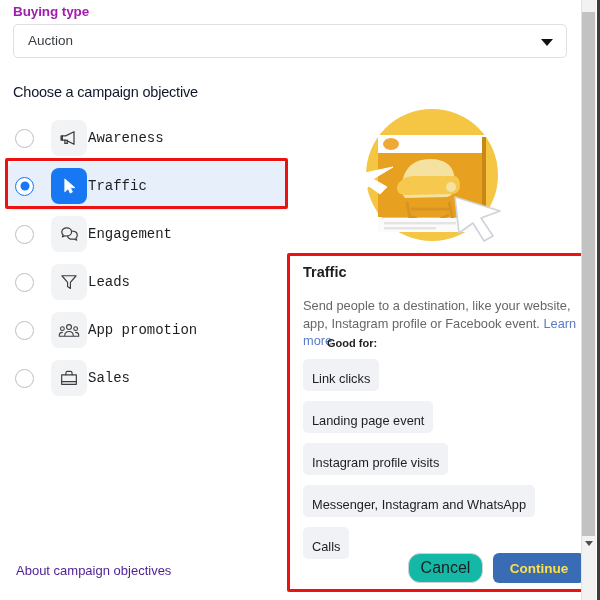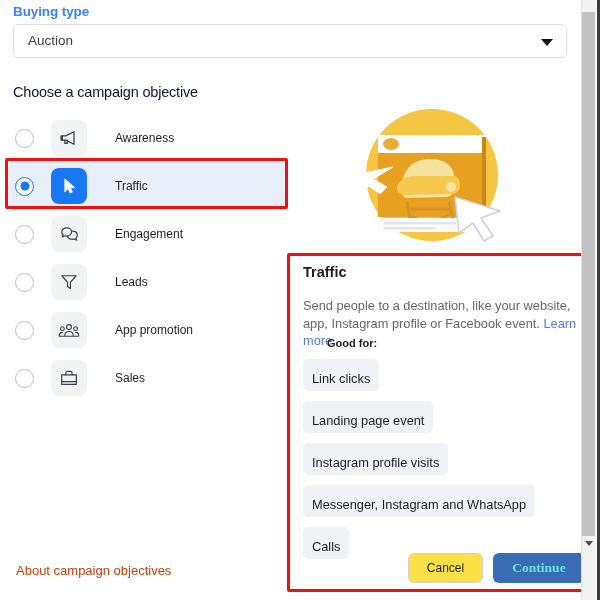--- a/index.html
+++ b/index.html
@@ -14,21 +14,21 @@
     width: 600px; height: 600px;
     background: #ffffff;
   }
 
   
   .buying-label {
     position: absolute;
     left: 13px; top: 4px;
     font-size: 13.5px;
     font-weight: bold;
-    color: #3b82f6;
+    color: #a21caf;
     letter-spacing: -0.1px;
   }
   .select-box {
     position: absolute;
     left: 13px; top: 24px;
     width: 554px; height: 34px;
     background: #ffffff;
     border: 1px solid #dddfe2;
     border-radius: 5px;
   }
@@ -102,41 +102,42 @@
     flex: 0 0 auto;
     display: flex;
     align-items: center;
     justify-content: center;
   }
   .obj-row.selected .icon-tile {
     background: #1877f2;
   }
   .icon-tile svg { display: block; }
   .obj-label {
-    margin-left: 28px;
-    font-size: 12px;
+    margin-left: 1px;
+    font-size: 14px;
     color: #1c1e21;
+    font-family: Liberation Mono, monospace;
   }
 
   
   .hl-traffic {
     position: absolute;
     left: 5px; top: 158px;
     width: 283px; height: 51px;
     border: 3px solid #ee1111;
     border-radius: 2px;
     pointer-events: none;
   }
 
   
   .about-link {
     position: absolute;
     left: 16px; top: 563px;
     font-size: 13px;
-    color: #c2410c;
+    color: #4c1d95;
     text-decoration: none;
   }
 
   
   .illus {
     position: absolute;
     left: 345px; top: 105px;
     width: 175px; height: 150px;
   }
 
@@ -196,39 +197,39 @@
     color: #1c1e21;
     margin-bottom: 10px;
   }
   .tag-row { display: block; }
 
   
   .btn-cancel {
     position: absolute;
     left: 118px; top: 297px;
     width: 75px; height: 30px;
-    background: #fde047;
+    background: #14b8a6;
     border: 1px solid #cfd1d5;
-    border-radius: 6px;
+    border-radius: 12px;
     font-family: "Liberation Sans", sans-serif;
-    font-size: 12px;
+    font-size: 16px;
     color: #1c1e21;
     cursor: pointer;
   }
   .btn-continue {
     position: absolute;
     left: 203px; top: 297px;
     width: 92px; height: 30px;
     background: #3a6bb5;
     border: none;
     border-radius: 6px;
-    font-family: Liberation Serif, serif;
+    font-family: Liberation Sans, sans-serif;
     font-size: 13.5px;
     font-weight: bold;
-    color: #5eead4;
+    color: #fde047;
     cursor: pointer;
   }
 
   
   .sb-track {
     position: absolute;
     left: 581px; top: 0px;
     width: 15px; height: 600px;
     background: #f2f2f2;
     border-left: 1px solid #e3e3e3;

